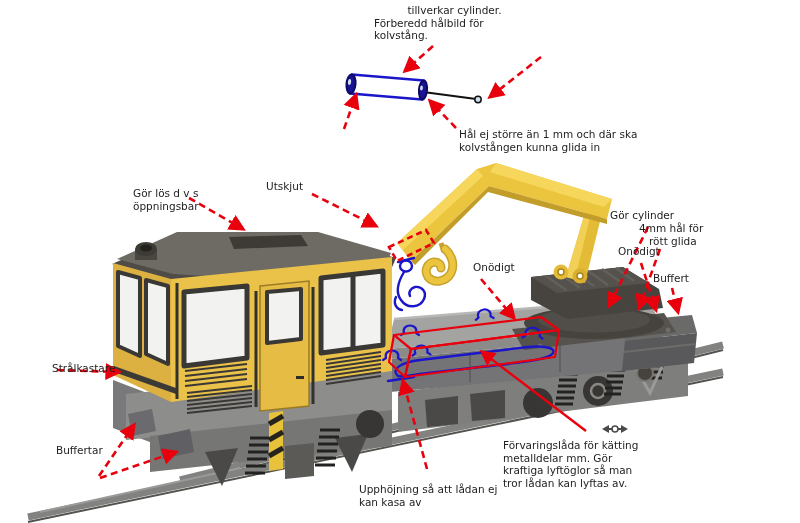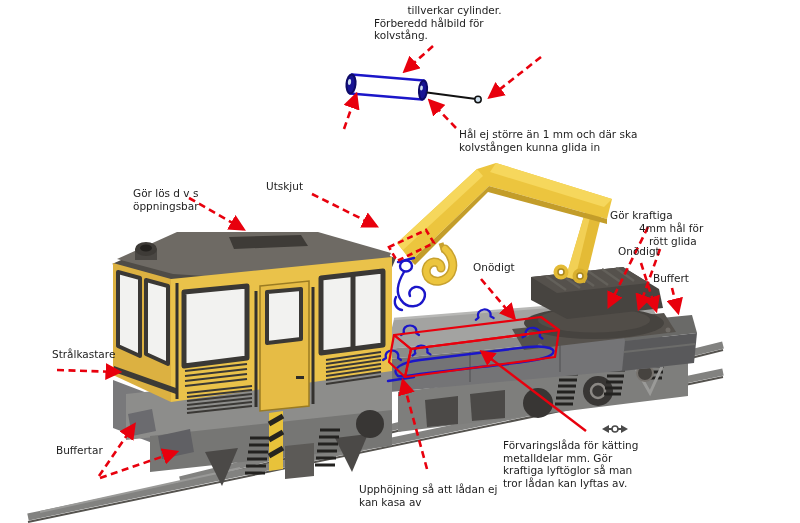--- a/index.html
+++ b/index.html
@@ -246,26 +246,26 @@
 
   <div class="lbl" style="left:374px;top:4px">          tillverkar cylinder.
 Förberedd hålbild för
 kolvstång.</div>
   <div class="lbl" style="left:459px;top:128px">Hål ej större än 1 mm och där ska
 kolvstången kunna glida in</div>
   <div class="lbl" style="left:133px;top:187px">Gör lös d v s
 öppningsbar</div>
   <div class="lbl" style="left:266px;top:180px">Utskjut</div>
   <div class="lbl" style="left:473px;top:261px">Onödigt</div>
-  <div class="lbl" style="left:610px;top:209px">Gör kraftiga</div>
+  <div class="lbl" style="left:610px;top:209px">Gör cylinder</div>
   <div class="lbl" style="left:639px;top:222px">4mm hål för
    rött glida</div>
   <div class="lbl" style="left:618px;top:245px">Onödigt</div>
   <div class="lbl" style="left:653px;top:272px">Buffert</div>
-  <div class="lbl" style="left:52px;top:348px">Strålkastare</div>
+  <div class="lbl" style="left:52px;top:362px">Strålkastare</div>
   <div class="lbl" style="left:56px;top:444px">Buffertar</div>
   <div class="lbl" style="left:359px;top:483px">Upphöjning så att lådan ej
 kan kasa av</div>
   <div class="lbl" style="left:503px;top:439px">Förvaringslåda för kätting
 metalldelar mm. Gör
 kraftiga lyftöglor så man
 tror lådan kan lyftas av.</div>
 </div>
 
 </body></html>

